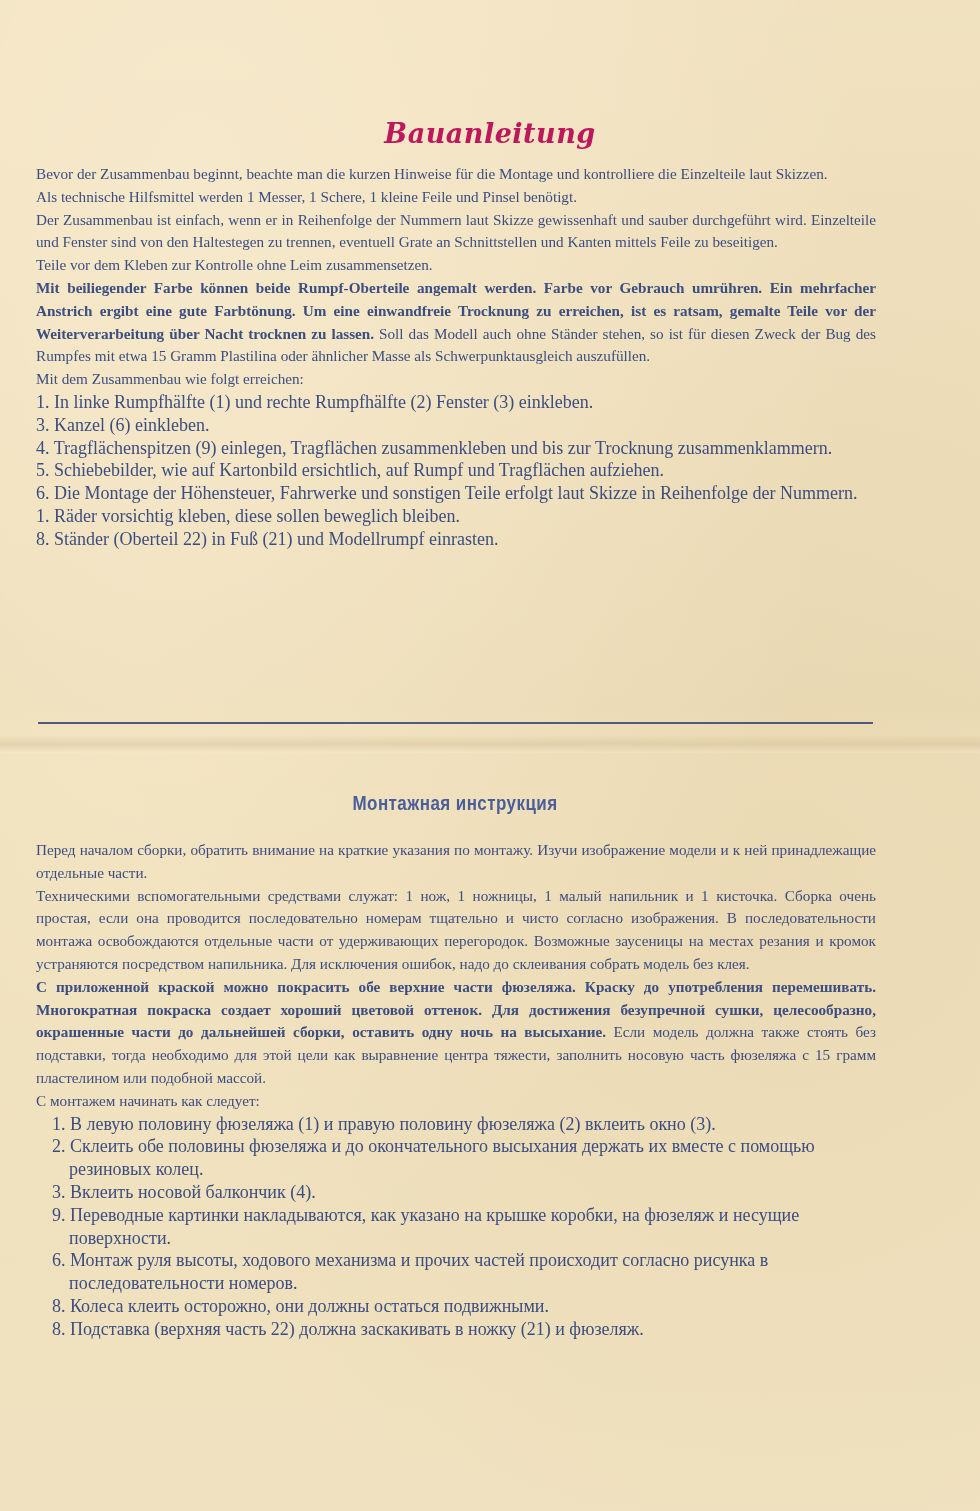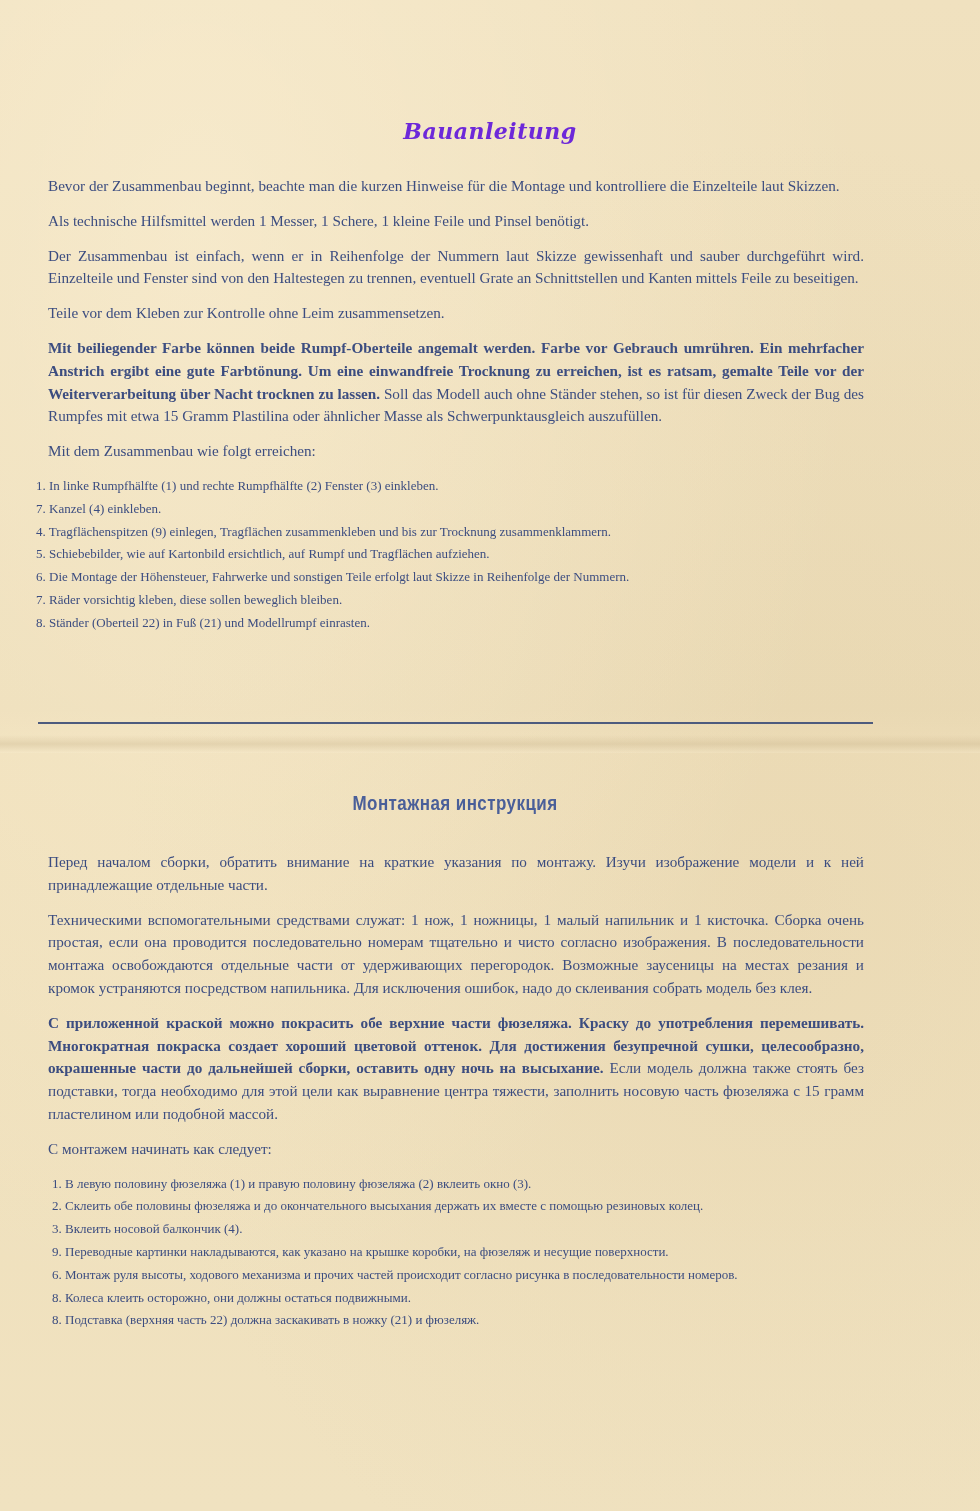--- a/index.html
+++ b/index.html
@@ -16,41 +16,41 @@
       color: #3c4d80;
       font-family: "Liberation Serif", "DejaVu Serif", serif;
     }
     .page { position: absolute; inset: 0; }
     .section { position: absolute; left: 36px; width: 840px; }
     .title-de {
       position: absolute; top: 118px; left: 0; width: 980px;
       text-align: center;
       font-family: "DejaVu Serif", serif;
       font-style: italic; font-weight: bold;
-      font-size: 22px; color: #6d28d9; letter-spacing: 0.5px;
+      font-size: 27px; color: #be185d; letter-spacing: 0.5px;
     }
     .title-ru {
       position: absolute; top: 792px; left: 0; width: 910px;
       text-align: center;
       font-family: "Liberation Sans", sans-serif;
       font-weight: bold; font-size: 20px; color: #4a5f99;
       transform: scaleX(0.85);
       letter-spacing: 0.5px;
     }
     .para {
-      margin: 12px;
+      margin: 0;
       font-size: 15.2px;
       line-height: 22.8px;
       text-align: justify;
       text-align-last: left;
     }
     .para span.b { font-weight: bold; }
     .steps { list-style: none; margin: 0; padding: 0; }
     .steps li {
-      font-size: 13px;
+      font-size: 18px;
       line-height: 22.8px;
       padding-left: 17px;
       text-indent: -17px;
     }
     .steps.ru li { padding-left: 17px; text-indent: -17px; margin-left: 16px; }
     #de-block { top: 163px; }
     #ru-block { top: 839px; }
     .rule {
       position: absolute; top: 722px; left: 38px; width: 835px; height: 2px;
       background: #4d5b7e;
@@ -69,25 +69,25 @@
 
   <div class="section" id="de-block">
     <p class="para">Bevor der Zusammenbau beginnt, beachte man die kurzen Hinweise für die Montage und kontrolliere die Einzelteile laut Skizzen.</p>
     <p class="para">Als technische Hilfsmittel werden 1 Messer, 1 Schere, 1 kleine Feile und Pinsel benötigt.</p>
     <p class="para">Der Zusammenbau ist einfach, wenn er in Reihenfolge der Nummern laut Skizze gewissenhaft und sauber durchgeführt wird. Einzelteile und Fenster sind von den Haltestegen zu trennen, eventuell Grate an Schnittstellen und Kanten mittels Feile zu beseitigen.</p>
     <p class="para">Teile vor dem Kleben zur Kontrolle ohne Leim zusammensetzen.</p>
     <p class="para"><span class="b">Mit beiliegender Farbe können beide Rumpf-Oberteile angemalt werden. Farbe vor Gebrauch umrühren. Ein mehrfacher Anstrich ergibt eine gute Farbtönung. Um eine einwandfreie Trocknung zu erreichen, ist es ratsam, gemalte Teile vor der Weiterverarbeitung über Nacht trocknen zu lassen.</span><span> Soll das Modell auch ohne Ständer stehen, so ist für diesen Zweck der Bug des Rumpfes mit etwa 15 Gramm Plastilina oder ähnlicher Masse als Schwerpunktausgleich auszufüllen.</span></p>
     <p class="para">Mit dem Zusammenbau wie folgt erreichen:</p>
     <ul class="steps">
       <li>1. In linke Rumpfhälfte (1) und rechte Rumpfhälfte (2) Fenster (3) einkleben.</li>
-      <li>7. Kanzel (4) einkleben.</li>
+      <li>3. Kanzel (6) einkleben.</li>
       <li>4. Tragflächenspitzen (9) einlegen, Tragflächen zusammenkleben und bis zur Trocknung zusammenklammern.</li>
       <li>5. Schiebebilder, wie auf Kartonbild ersichtlich, auf Rumpf und Tragflächen aufziehen.</li>
       <li>6. Die Montage der Höhensteuer, Fahrwerke und sonstigen Teile erfolgt laut Skizze in Reihenfolge der Nummern.</li>
-      <li>7. Räder vorsichtig kleben, diese sollen beweglich bleiben.</li>
+      <li>1. Räder vorsichtig kleben, diese sollen beweglich bleiben.</li>
       <li>8. Ständer (Oberteil 22) in Fuß (21) und Modellrumpf einrasten.</li>
     </ul>
   </div>
 
   <div class="rule"></div>
   <div class="fold"></div>
 
   <div class="title-ru">Монтажная инструкция</div>
 
   <div class="section" id="ru-block">

